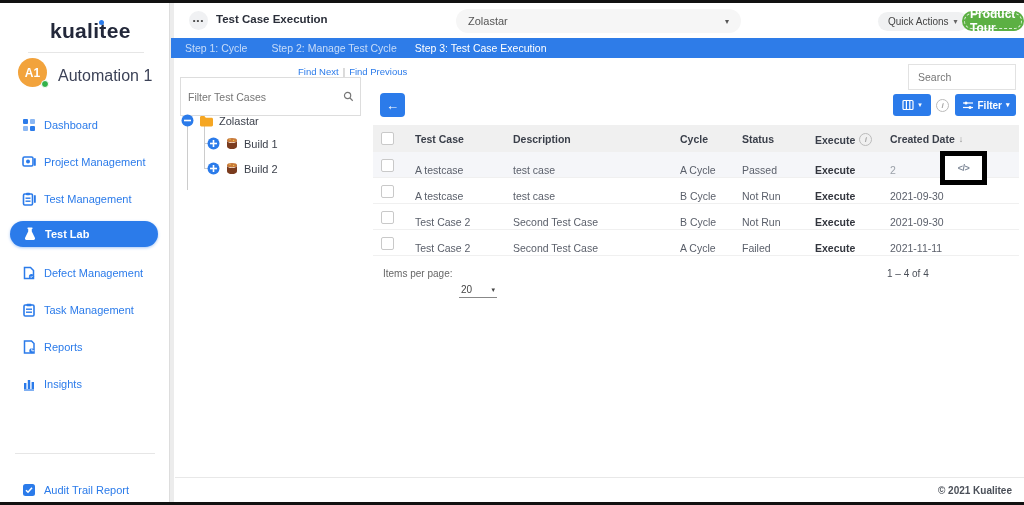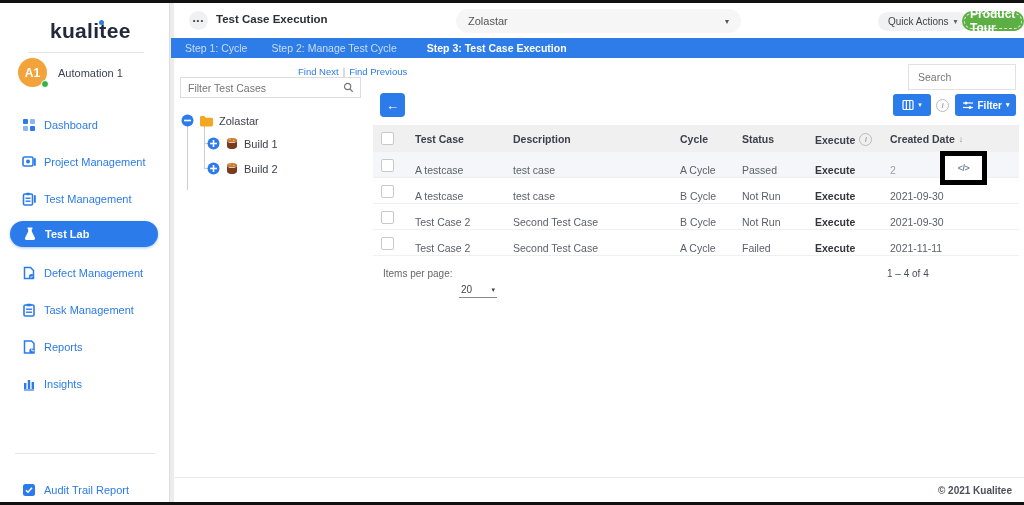--- a/index.html
+++ b/index.html
@@ -14,21 +14,21 @@
 
   
   #sidebar { left:0; top:3px; width:170px; height:499px; background:#fff; border-right:1px solid #ddd; }
   #sidebar::after { content:""; position:absolute; right:-5px; top:0; width:4px; height:100%; background:#ececec; }
   .logo { left:50px; top:16px; font-size:21px; font-weight:800; letter-spacing:.3px; color:#23283a; }
   .logo-dot { position:absolute; left:99px; top:17px; width:5px; height:5px; border-radius:50%; background:#2b7bea; }
   .side-div { left:28px; width:116px; height:1px; background:#e6e6e6; }
   .avatar { left:18px; top:55px; width:29px; height:29px; border-radius:50%; background:#f2a33c;
             color:#fff; font-size:12px; font-weight:700; display:flex; align-items:center; justify-content:center; }
   .avatar-status { left:41px; top:77px; width:8px; height:8px; border-radius:50%; background:#33b24a; border:1.5px solid #fff; }
-  .user-name { left:58px; top:64px; font-size:11px; color:#3c4257; }
+  .user-name { left:58px; top:64px; font-size:16px; color:#3c4257; }
   .nav-item { left:0; width:170px; height:26px; display:flex; align-items:center; cursor:pointer; }
   .nav-item .nico { position:absolute; left:22px; width:14px; height:14px; }
   .nav-item .nlabel { position:absolute; left:44px; font-size:11px; color:#2b7bea; }
   .nav-item.active { left:10px; width:148px; border-radius:14px; background:#2b7bea; box-shadow:0 1px 3px rgba(43,123,234,.4); }
   .nav-item.active .nico { left:13px; }
   .nav-item.active .nlabel { left:35px; color:#fff; font-weight:700; }
   svg { display:block; }
 
   
   #topbar { left:175px; top:3px; width:849px; height:35px; background:#fff; }
@@ -43,27 +43,27 @@
                    display:flex; align-items:center; gap:5px; font-size:10px; color:#444; cursor:pointer; }
   .quick-actions .caret { font-size:8px; color:#666; }
   .product-tour { left:787px; top:8px; height:20px; padding:0 8px; background:#5cb043; border-radius:11px;
                   display:flex; align-items:center; font-size:12px; font-weight:700; color:#fff; cursor:pointer;
                   outline:1px dashed rgba(255,255,255,.8); outline-offset:-3px; }
 
   
   #stepsbar { left:171px; top:38px; width:853px; height:20px; background:#2e7ce8; display:flex; align-items:center; }
   .step { font-size:10.5px; color:rgba(255,255,255,.72); margin-left:24px; cursor:pointer; }
   .step.s1 { margin-left:14px; }
-  .step.active { color:#fff; font-weight:700; margin-left:30px; }
+  .step.active { color:#fff; font-weight:400; margin-left:18px; }
 
   
   .find-links { left:298px; top:66px; font-size:9.5px; color:#2b7bea; }
   .find-links .sep { color:#aaa; padding:0 4px; }
   .find-links span { cursor:pointer; }
-  .filter-box { left:180px; top:77px; width:181px; height:21px; border:1px solid #ddd; background:#fff; display:flex; align-items:center; }
+  .filter-box { left:180px; top:77px; width:181px; height:39px; border:1px solid #ddd; background:#fff; display:flex; align-items:center; }
   .filter-box input { border:0; outline:0; flex:1; font-size:10.5px; color:#444; padding:0 7px; font-family:inherit; background:transparent; }
   .filter-box .mag { margin-right:6px; }
   .tree-line { background:#ccc; }
   .tree-row { display:flex; align-items:center; gap:5px; cursor:pointer; }
   .tree-label { font-size:11px; color:#3a3f4a; }
   .pm-circle { width:13px; height:13px; }
 
   
   .search-box { left:908px; top:64px; width:108px; height:26px; border:1px solid #e2e2e2; background:#fff; }
   .search-box input { border:0; outline:0; width:100%; height:100%; font-size:10.5px; color:#444; padding:0 9px; font-family:inherit; background:transparent; }

